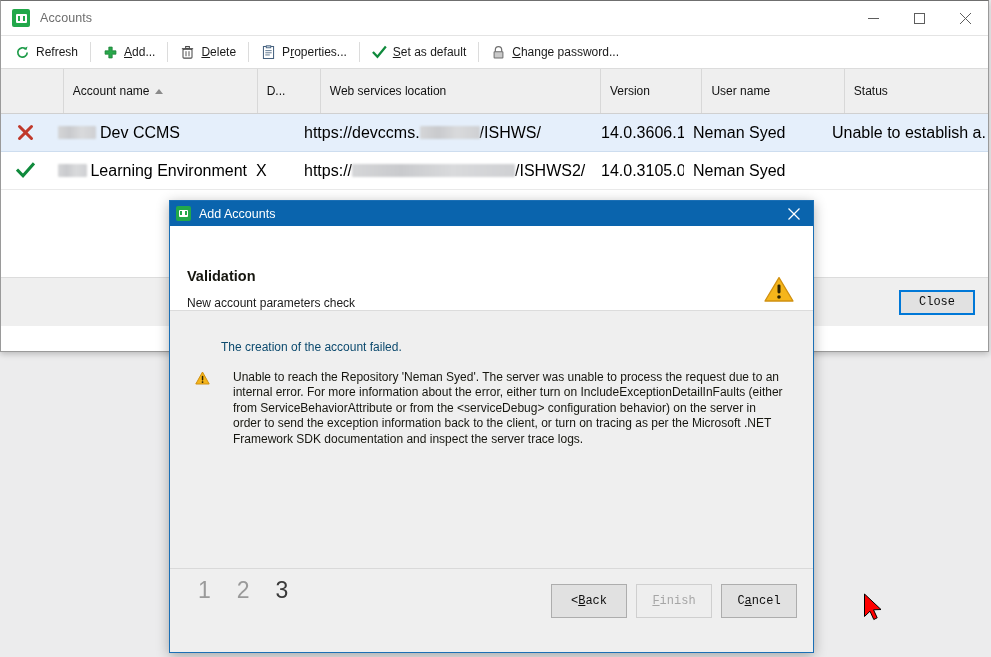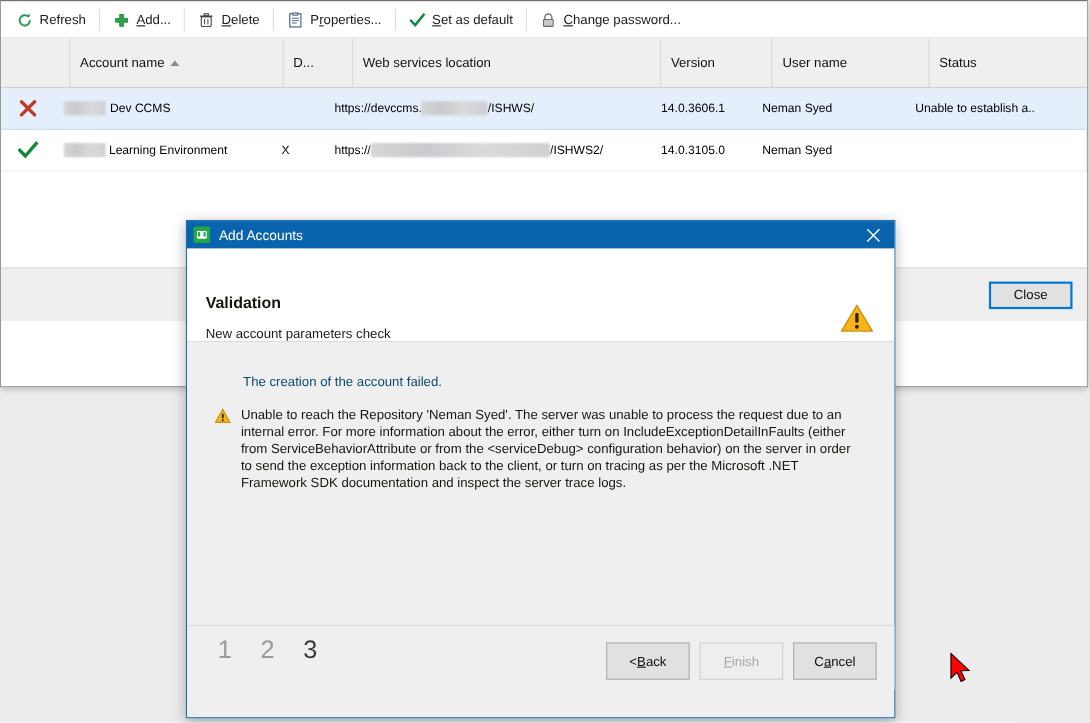--- a/index.html
+++ b/index.html
@@ -144,21 +144,21 @@
     border-left: 4px solid transparent;
     border-right: 4px solid transparent;
     border-bottom: 5px solid #8a8a8a;
   }
 
   .grid-row {
     display: flex;
     height: 37px;
     align-items: center;
     border-bottom: 1px solid #eaeaea;
-    font-size: 11px;
+    font-size: 16px;
   }
   .grid-row.selected { background: #e5effb; border-bottom: 1px solid #cdddef; }
   .gc {
     height: 37px;
     box-sizing: border-box;
     display: flex;
     align-items: center;
     padding-left: 9px;
     overflow: hidden;
     white-space: nowrap;
@@ -190,21 +190,21 @@
     align-items: center;
     justify-content: flex-end;
     padding-right: 13px;
   }
 
   .btn {
     min-width: 76px;
     height: 25px;
     padding: 0 12px;
     font-size: 12px;
-    font-family: Liberation Sans, sans-serif;
+    font-family: Liberation Mono, monospace;
     color: #0d0d0d;
     background: #e1e1e1;
     border: 1px solid #adadad;
     box-sizing: border-box;
     display: inline-flex;
     align-items: center;
     justify-content: center;
   }
   .btn.focus {
     border: 2px solid #0078d7;
@@ -302,21 +302,21 @@
     position: absolute;
     left: 51px; top: 29px;
     font-size: 12px;
     color: #0c4a6e;
   }
   .err-block {
     position: absolute;
     left: 25px; top: 59px;
     right: 28px;
     display: flex;
-    gap: 9px;
+    gap: 23px;
   }
   .err-text {
     font-size: 12px;
     line-height: 15.4px;
     color: #16160f;
   }
   .warn-small { flex: none; margin-top: 1px; }
 
   .dlg-foot {
     position: absolute;
@@ -351,20 +351,44 @@
     pointer-events: none;
   }
 </style>
 </head>
 <body>
 
 <div id="desktop"></div>
 
 <div id="accounts-window">
 
+  <div class="titlebar">
+    <span class="app-icon">
+        <span class="glyph"></span>
+      </span>
+    <span class="window-title">Accounts</span>
+    <div class="wincontrols">
+      <div class="wc-btn">
+        <svg width="11" height="11" viewBox="0 0 11 11">
+            <line x1="0" y1="5.5" x2="11" y2="5.5" stroke="#5d5d5d" stroke-width="1"></line>
+          </svg>
+      </div>
+      <div class="wc-btn">
+        <svg width="11" height="11" viewBox="0 0 11 11">
+            <rect x="0.5" y="0.5" width="10" height="10" fill="none" stroke="#5d5d5d" stroke-width="1"></rect>
+          </svg>
+      </div>
+      <div class="wc-btn">
+        <svg width="11" height="11" viewBox="0 0 11 11">
+            <line x1="0" y1="0" x2="11" y2="11" stroke="#5d5d5d" stroke-width="1"></line>
+            <line x1="11" y1="0" x2="0" y2="11" stroke="#5d5d5d" stroke-width="1"></line>
+          </svg>
+      </div>
+    </div>
+  </div>
 
   <div class="toolbar">
     <div class="tb-item">
       <svg class="tb-ico" viewBox="0 0 16 16">
         <path d="M13 8a5 5 0 1 1-1.6-3.7" fill="none" stroke="#1f9c4a" stroke-width="1.8"></path>
         <path d="M13.4 1.6 L12.2 5.2 L8.6 4.1 Z" fill="#1f9c4a"></path>
       </svg>
       <span class="tb-label">Refresh</span>
     </div>
     <div class="tb-sep"></div>

